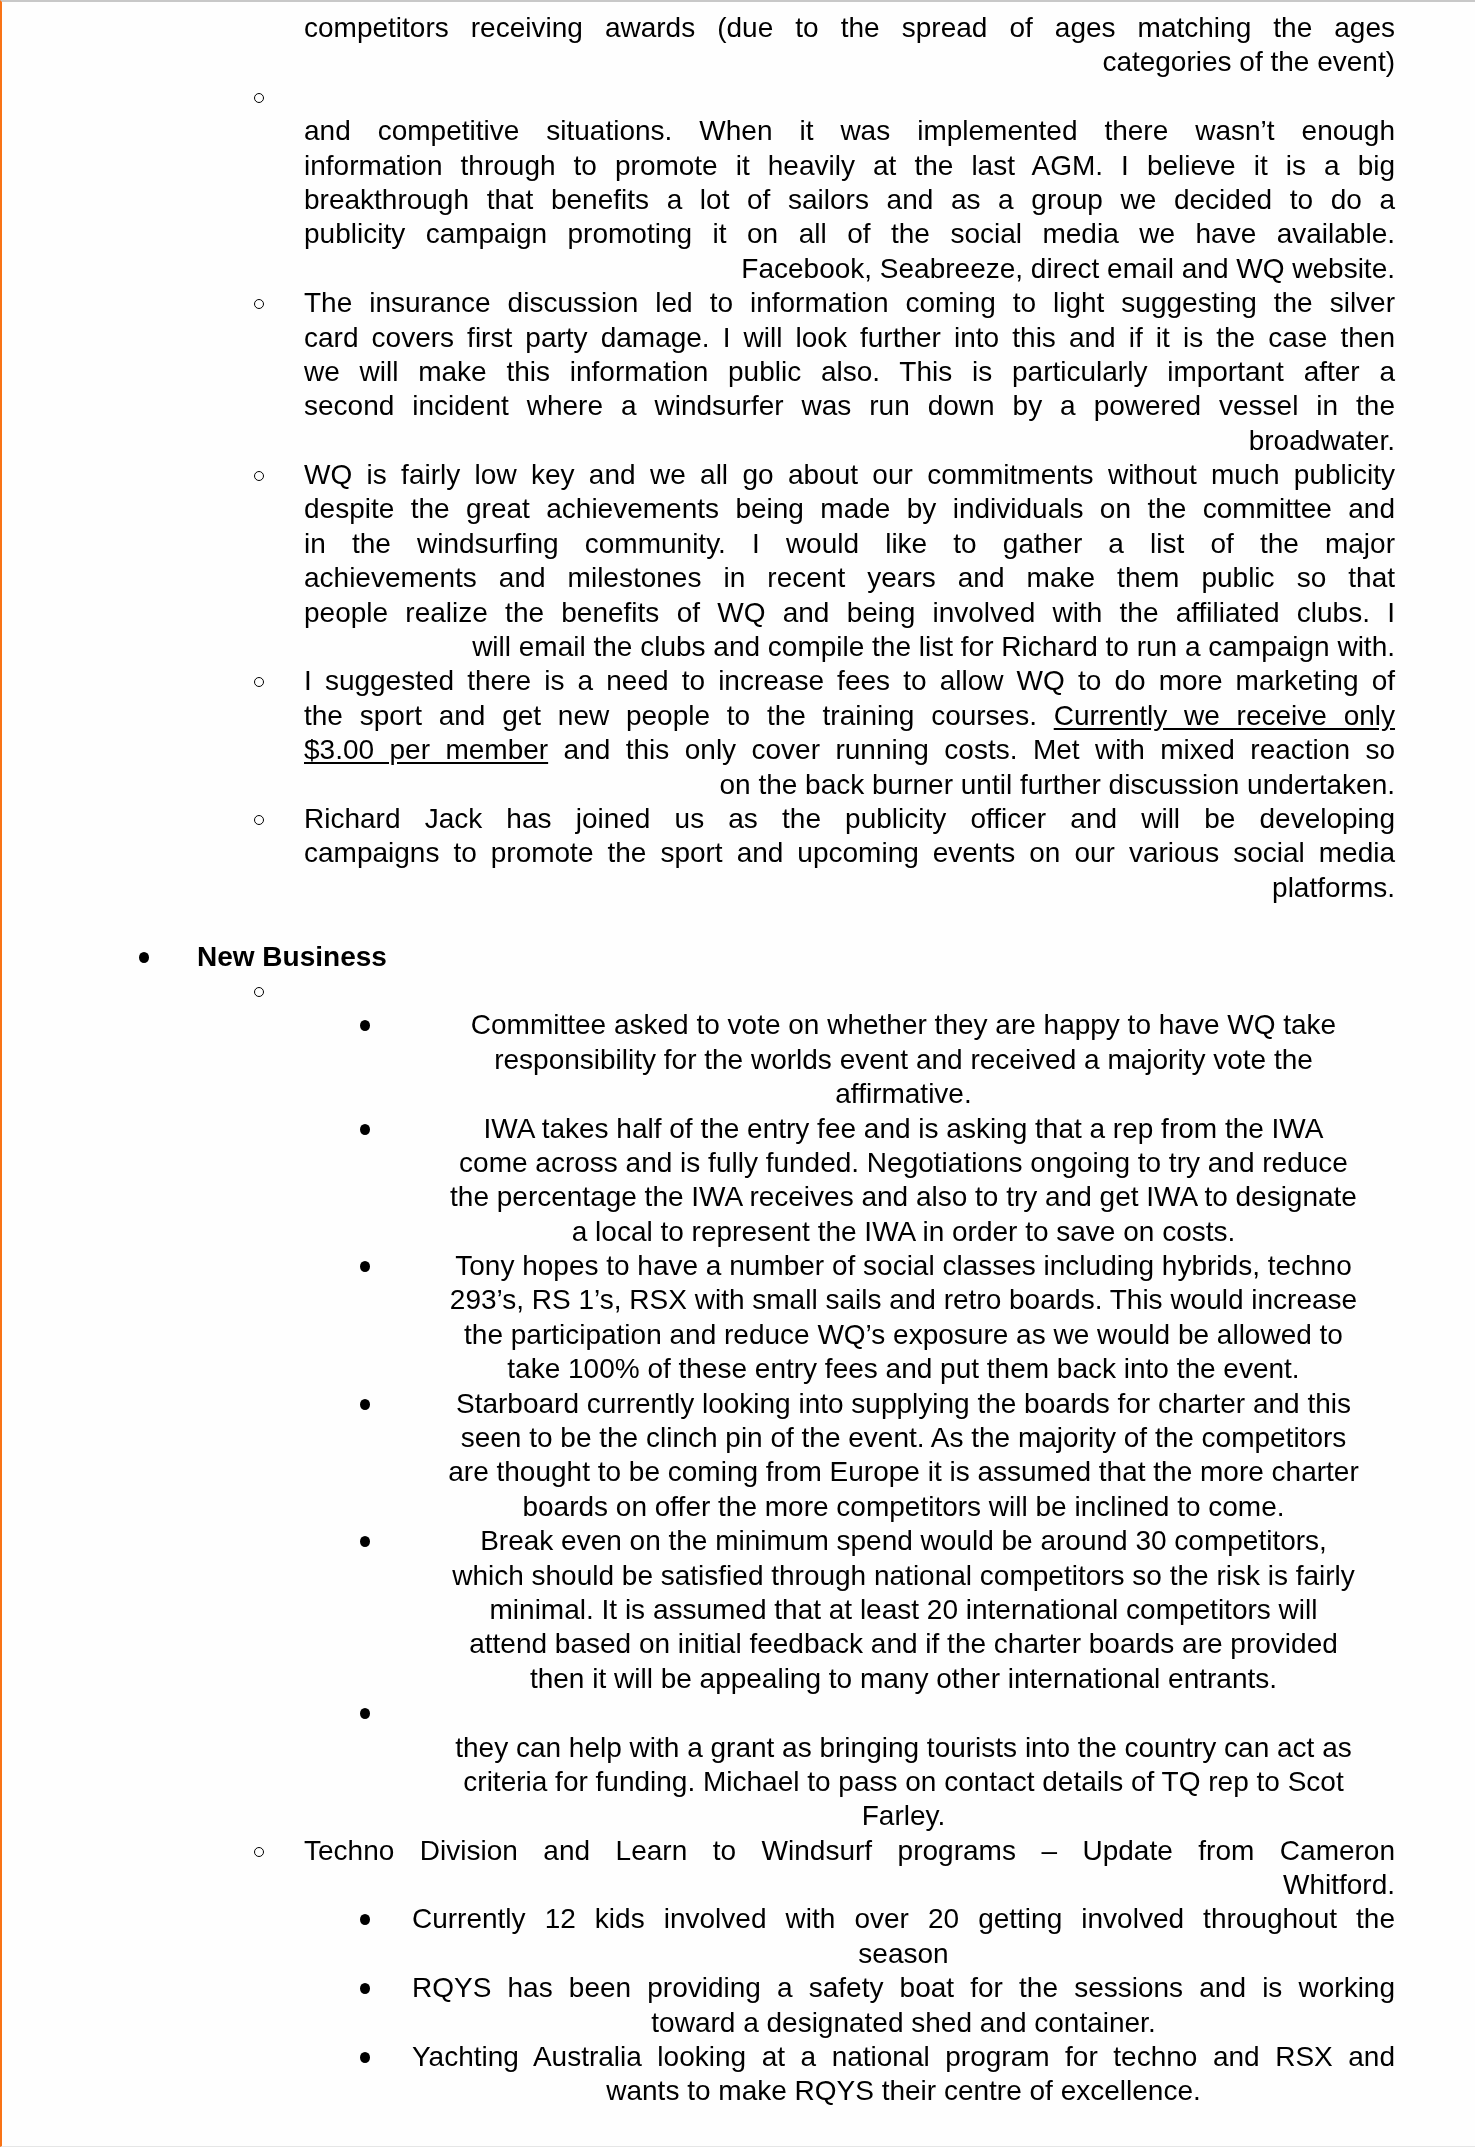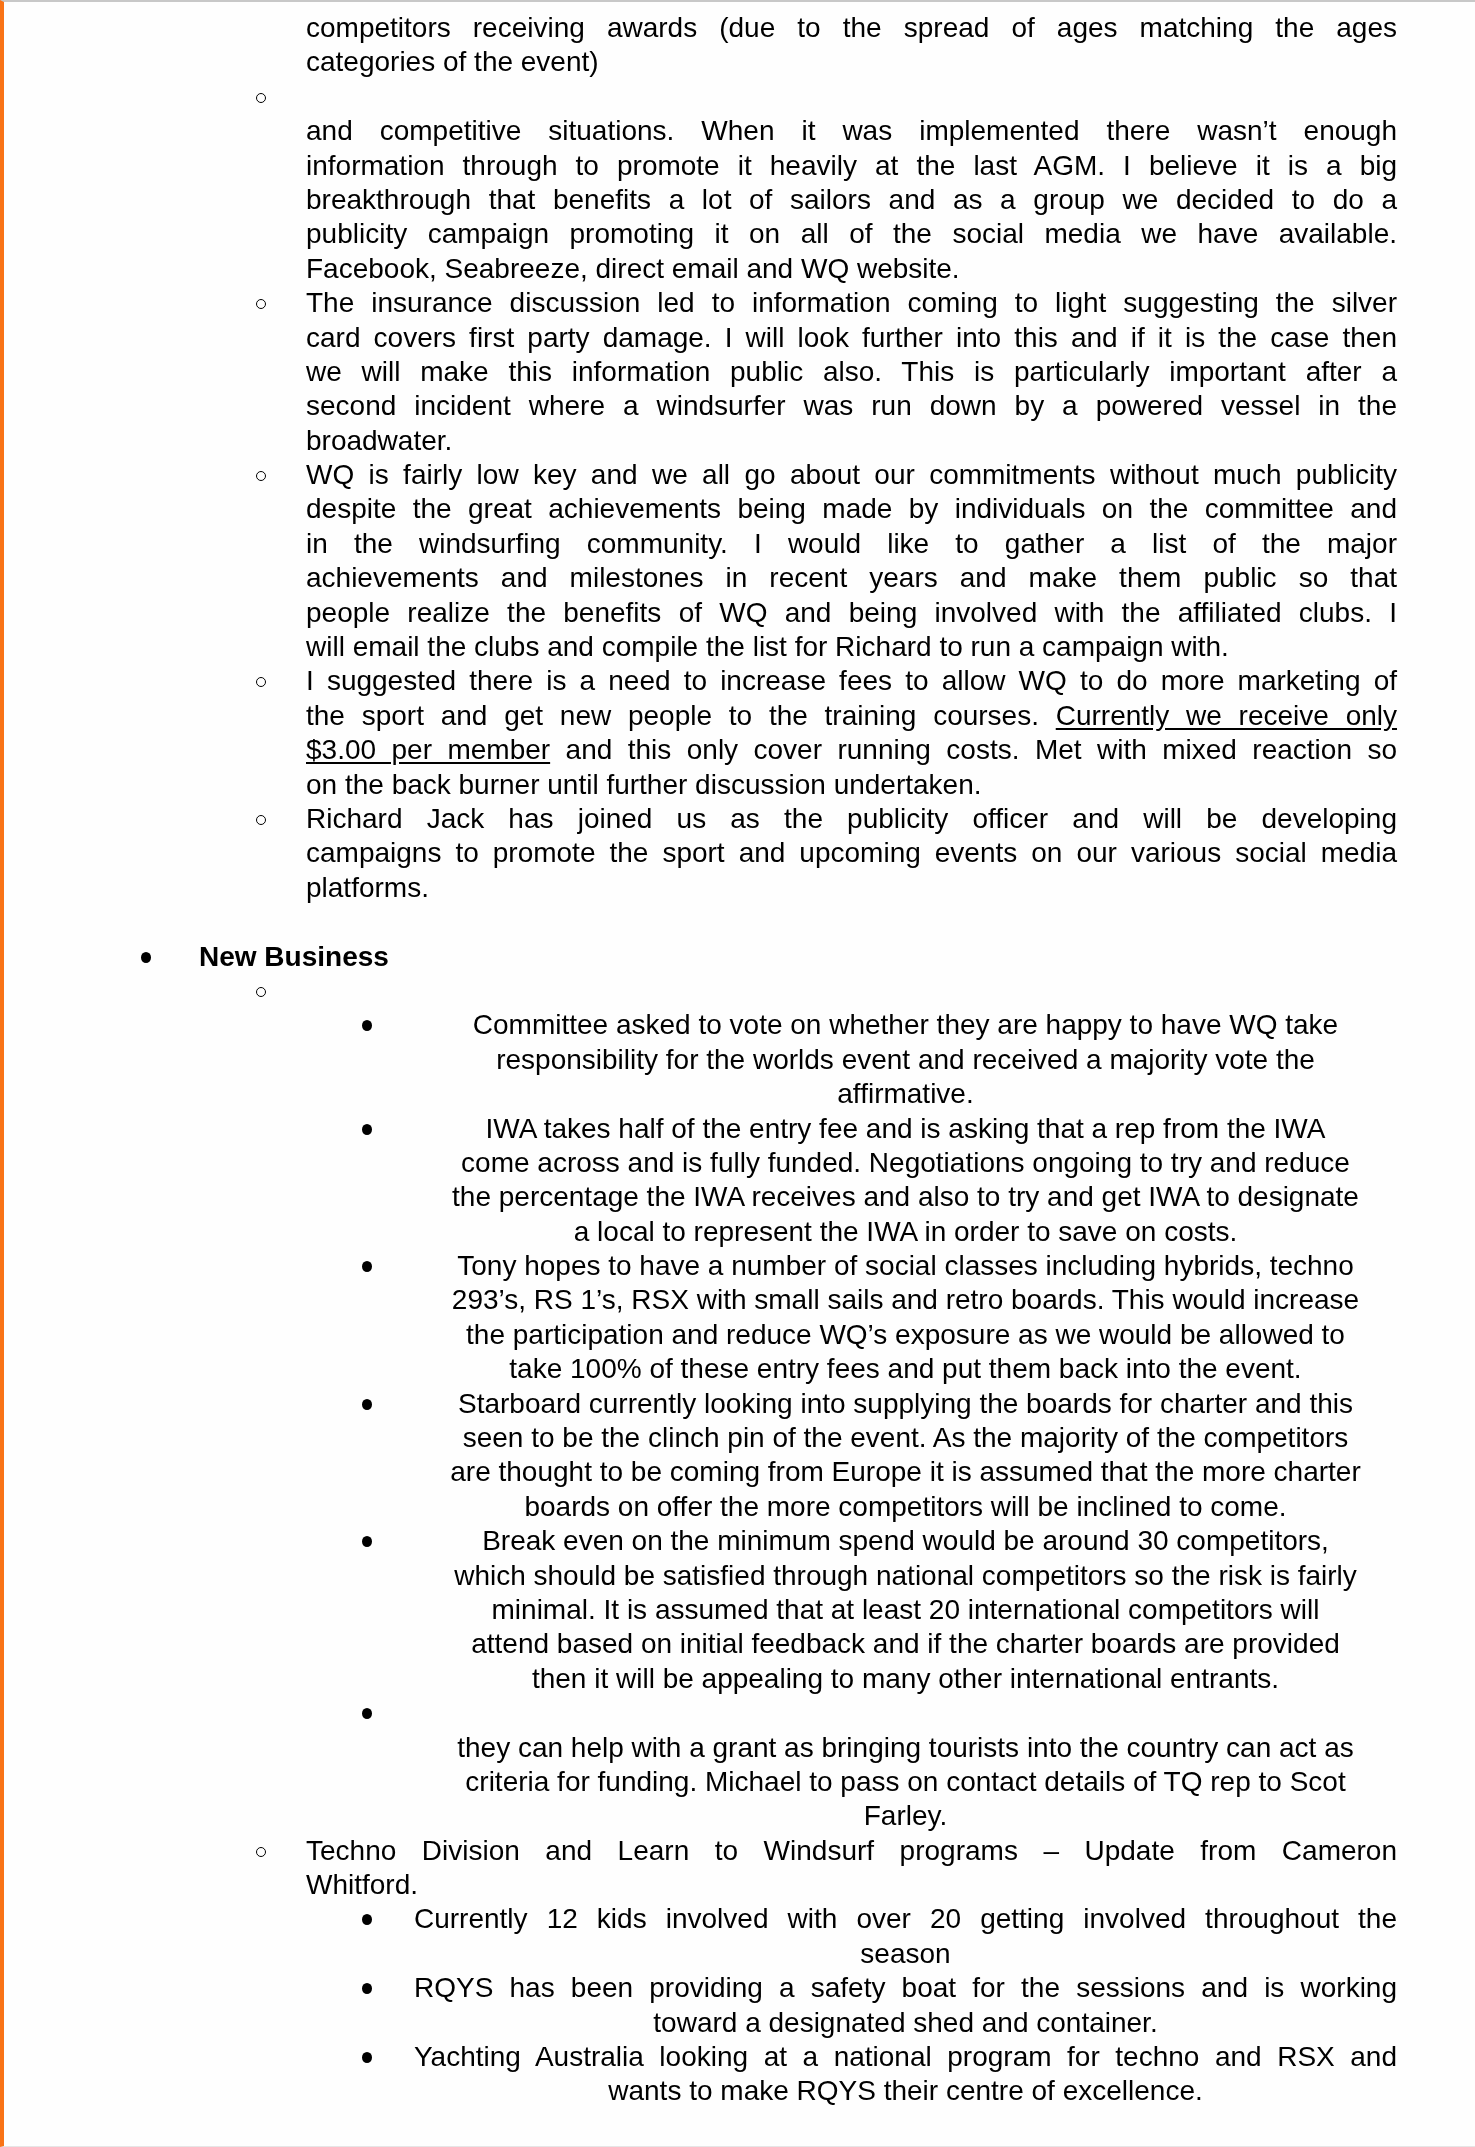--- a/index.html
+++ b/index.html
@@ -15,39 +15,39 @@
       font-family: "Liberation Sans", sans-serif;
       color: #000000;
     }
     .page {
       position: absolute;
       left: 0; top: 0;
       width: 1475px;
       height: 2147px;
       box-sizing: border-box;
       border-top: 2px solid #c8c8c8;
-      border-left: 4px solid #f97316;
+      border-left: 2px solid #f97316;
       border-bottom: 1px solid #e6e6e6;
       background: #fefefe;
     }
     .content {
       position: absolute;
       left: 0;
       top: 9px;
       width: 1475px;
     }
     .line {
       font-size: 28px;
       line-height: 34.4px;
       height: 34.4px;
       white-space: nowrap;
       position: relative;
     }
     .line .txt { position: absolute; display: block; }
-    .lvl2 .txt { left: 302px; width: 1091px; }
+    .lvl2 .txt { left: 302px; width: 1091px; text-align: right; }
     .lvl3 .txt { left: 410px; width: 983px; text-align: center; }
     .lvl1 .txt { left: 195px; }
     .just .txt {
       text-align: justify;
       text-align-last: justify;
       white-space: normal;
     }
     .bullet {
       position: absolute;
       display: block;

